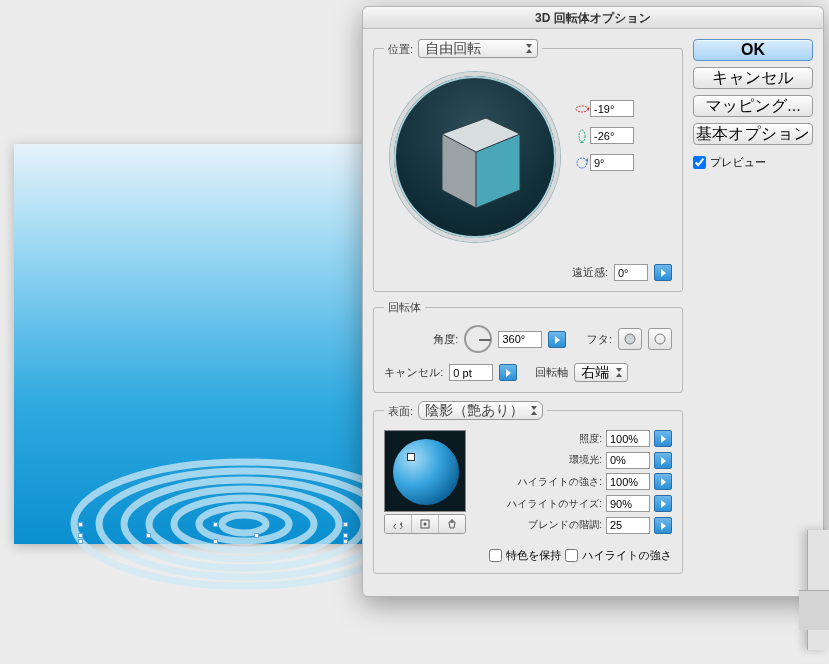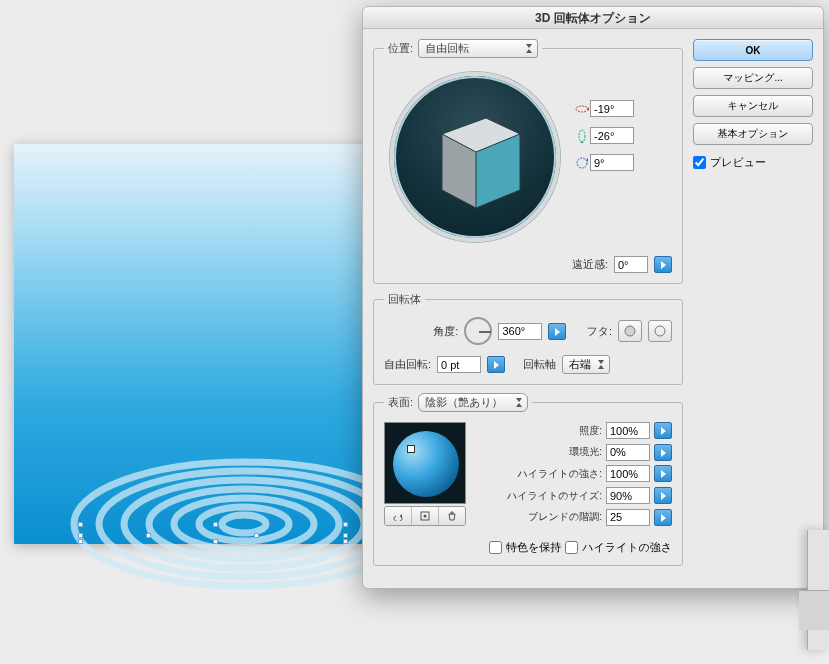--- a/index.html
+++ b/index.html
@@ -10,30 +10,30 @@
 .ripples { position: absolute; left: 40px; top: 280px; width: 380px; height: 200px; pointer-events: none; }
 .sel-handles { position: absolute; left: 64px; top: 378px; width: 270px; height: 22px; }
 .sel-handles .h { position:absolute; width:5px; height:5px; background:#fff; border:1px solid #6aa8d8; }
 
 .dialog { position: absolute; left: 362px; top: 6px; width: 462px; background: #eaeaea; border: 1px solid #b6b6b6; border-radius: 6px; box-shadow: 0 8px 28px rgba(0,0,0,.35); }
 .titlebar { height: 22px; background: linear-gradient(#f7f7f7,#dcdcdc); border-bottom: 1px solid #bcbcbc; border-radius: 6px 6px 0 0; text-align: center; line-height: 22px; font-weight: bold; font-size: 12px; color: #333; }
 .dialog-body { display: flex; padding: 10px 10px 14px 10px; gap: 10px; }
 .main-col { flex: 1; }
 .side-col { width: 120px; display: flex; flex-direction: column; gap: 6px; }
 
-.btn { height: 22px; background: linear-gradient(#fdfdfd,#e3e3e3); border: 1px solid #9c9c9c; border-radius: 4px; font-size: 10px; cursor: pointer; display:flex; align-items:center; justify-content:center; box-shadow: 0 1px 0 rgba(255,255,255,.6) inset; }
+.btn { height: 22px; background: linear-gradient(#fdfdfd,#e3e3e3); border: 1px solid #9c9c9c; border-radius: 4px; font-size: 16px; cursor: pointer; display:flex; align-items:center; justify-content:center; box-shadow: 0 1px 0 rgba(255,255,255,.6) inset; }
 .btn.primary { background: linear-gradient(#d9ecfc,#a9d4f7); border-color:#5a92c7; font-weight:bold; }
 .chk { display:flex; align-items:center; gap:4px; margin-top:4px; font-size:11px; }
 .chk input { width:13px; height:13px; }
 
 fieldset { border: 1px solid #b8b8b8; border-radius: 3px; margin-bottom: 8px; padding: 10px 10px 10px 10px; position: relative; }
 legend { padding: 0 4px; color: #444; font-size: 11px; }
 .row { display:flex; align-items:center; gap:6px;justify-content:flex-end; }
 .lbl { color:#333; text-align:right; }
-.select { height: 19px; background: linear-gradient(#fefefe,#e6e6e6); border:1px solid #9a9a9a; border-radius:3px; display:inline-flex; align-items:center; padding:0 18px 0 6px; position:relative; font-size:11px; cursor:pointer; }
+.select { height: 19px; background: linear-gradient(#fefefe,#e6e6e6); border:1px solid #9a9a9a; border-radius:3px; display:inline-flex; align-items:center; padding:0 18px 0 6px; position:relative; font-size:14px; cursor:pointer; }
 .select::after { content:""; position:absolute; right:5px; top:4px; width:0; height:0; border-left:3px solid transparent; border-right:3px solid transparent; border-top:4px solid #555; }
 .select::before { content:""; position:absolute; right:5px; bottom:4px; width:0; height:0; border-left:3px solid transparent; border-right:3px solid transparent; border-bottom:4px solid #555; }
 .textin { width:44px; height:17px; background:#fff; border:1px solid #999; font-size:11px; padding:0 3px; text-align:left; }
 .stepbtn { width:18px; height:17px; background: linear-gradient(#6db8ec,#2a8fd6); border:1px solid #2b6ea5; border-radius:2px; position:relative; cursor:pointer; }
 .stepbtn::after { content:""; position:absolute; left:6px; top:4px; width:0; height:0; border-top:4px solid transparent; border-bottom:4px solid transparent; border-left:5px solid #fff; }
 
 .pos-area { display:flex; gap:14px; }
 .preview3d { width:170px; height:170px; border-radius:50%; background: radial-gradient(circle at 50% 30%, #2e4c58 0%, #12303a 60%, #0a1f27 100%); border:4px solid #d9d9d9; box-shadow: inset 0 0 0 2px #a8d2dc, 0 0 0 1px #9fb8bf; position:relative; margin:4px 0 8px 6px; }
 .cube { position:absolute; left:30px; top:28px; }
 .rot-inputs { display:flex; flex-direction:column; gap:10px; margin-top:32px; }
@@ -129,21 +129,21 @@
             </div>
             <div class="rot-row">
               <svg class="rot-icon" viewBox="0 0 16 16">
                   <circle cx="8" cy="8" r="5" fill="none" stroke="#36c" stroke-dasharray="2 1"></circle>
                   <path d="M12 5 L14 3 L14 7 Z" fill="#36c"></path>
                 </svg>
               <input class="textin" value="9°" style="">
             </div>
           </div>
         </div>
-        <div class="row" style="justify-content:flex-end; margin-top:6px;">
+        <div class="row" style="justify-content:flex-end; margin-top:14px;">
           <span class="lbl">遠近感:</span>
           <input class="textin" style="width: 34px;" value="0°">
           <span class="stepbtn"></span>
         </div>
       </fieldset>
 
       <fieldset>
         <legend>回転体</legend>
         <div class="row">
           <span class="lbl">角度:</span>
@@ -157,21 +157,21 @@
                 <circle cx="7" cy="7" r="5" fill="#cfd4d7" stroke="#777"></circle>
               </svg>
           </span>
           <span class="cap-btn">
             <svg width="14" height="14" viewBox="0 0 14 14">
                 <circle cx="7" cy="7" r="5" fill="none" stroke="#777"></circle>
               </svg>
           </span>
         </div>
         <div class="revolve-row2">
-          <span class="lbl">自由回転:</span>
+          <span class="lbl">キャンセル:</span>
           <input class="textin" value="0 pt" style="">
           <span class="stepbtn"></span>
           <span style="width:6px"></span>
           <span class="lbl">回転軸</span>
           <span class="select">
               <span>右端</span>
             </span>
         </div>
       </fieldset>
 
@@ -238,22 +238,22 @@
               <input type="checkbox" style=""> 
               <span>ハイライトの強さ</span>
             </label>
         </div>
       </fieldset>
 
     </div>
 
     <div class="side-col">
       <button class="btn primary">OK</button>
+      <button class="btn">キャンセル</button>
       <button class="btn">マッピング...</button>
-      <button class="btn">キャンセル</button>
       <button class="btn">基本オプション</button>
       <label class="chk">
           <input type="checkbox" checked="" style=""> 
           <span>プレビュー</span>
         </label>
     </div>
   </div>
 </div>
 
 <div class="panel-edge"></div>

